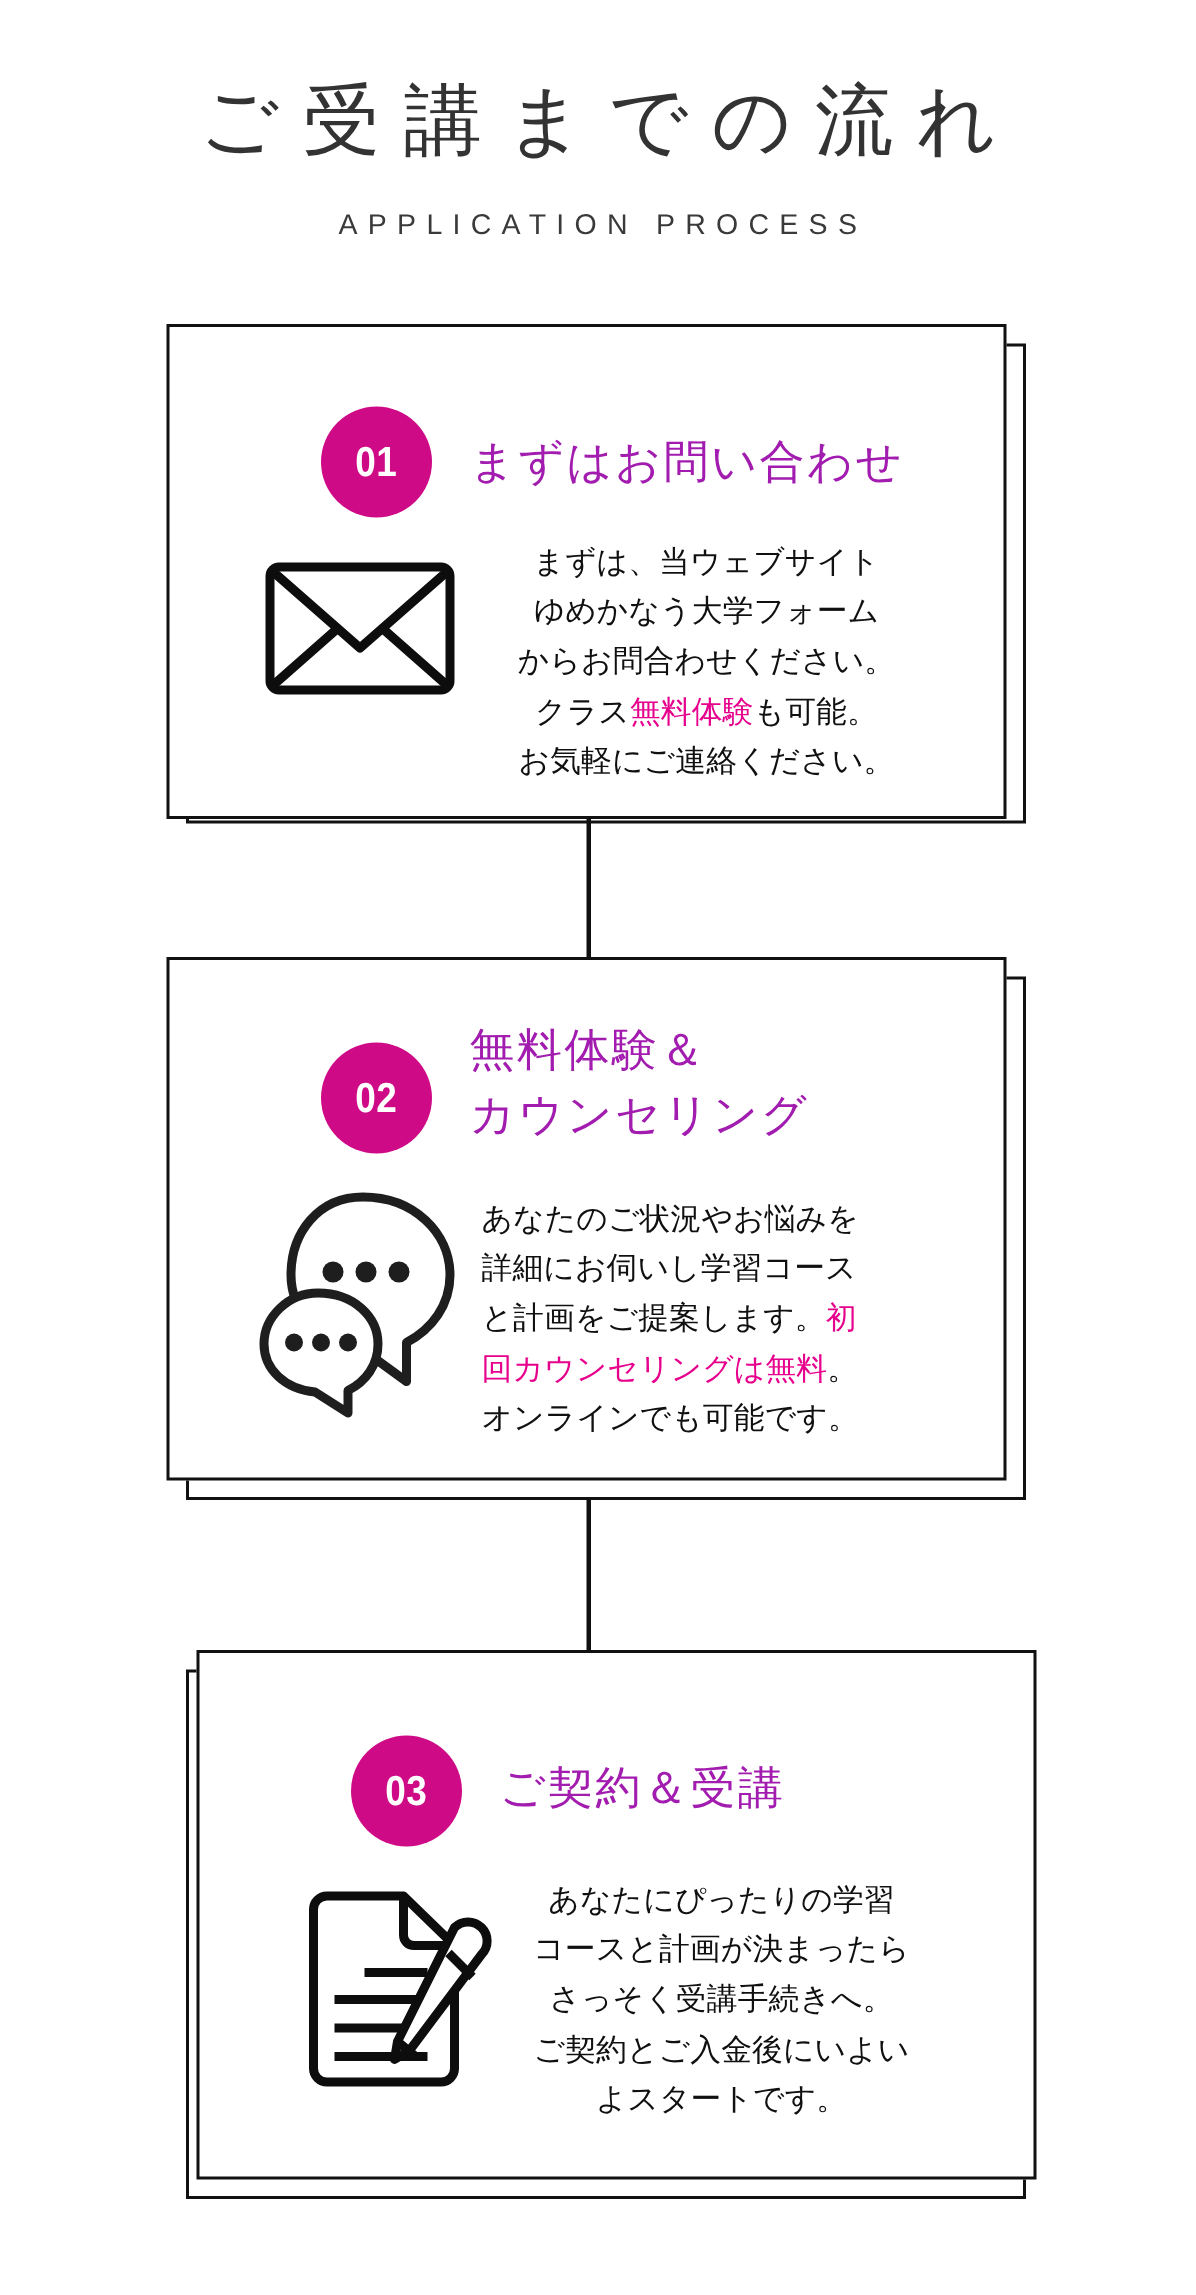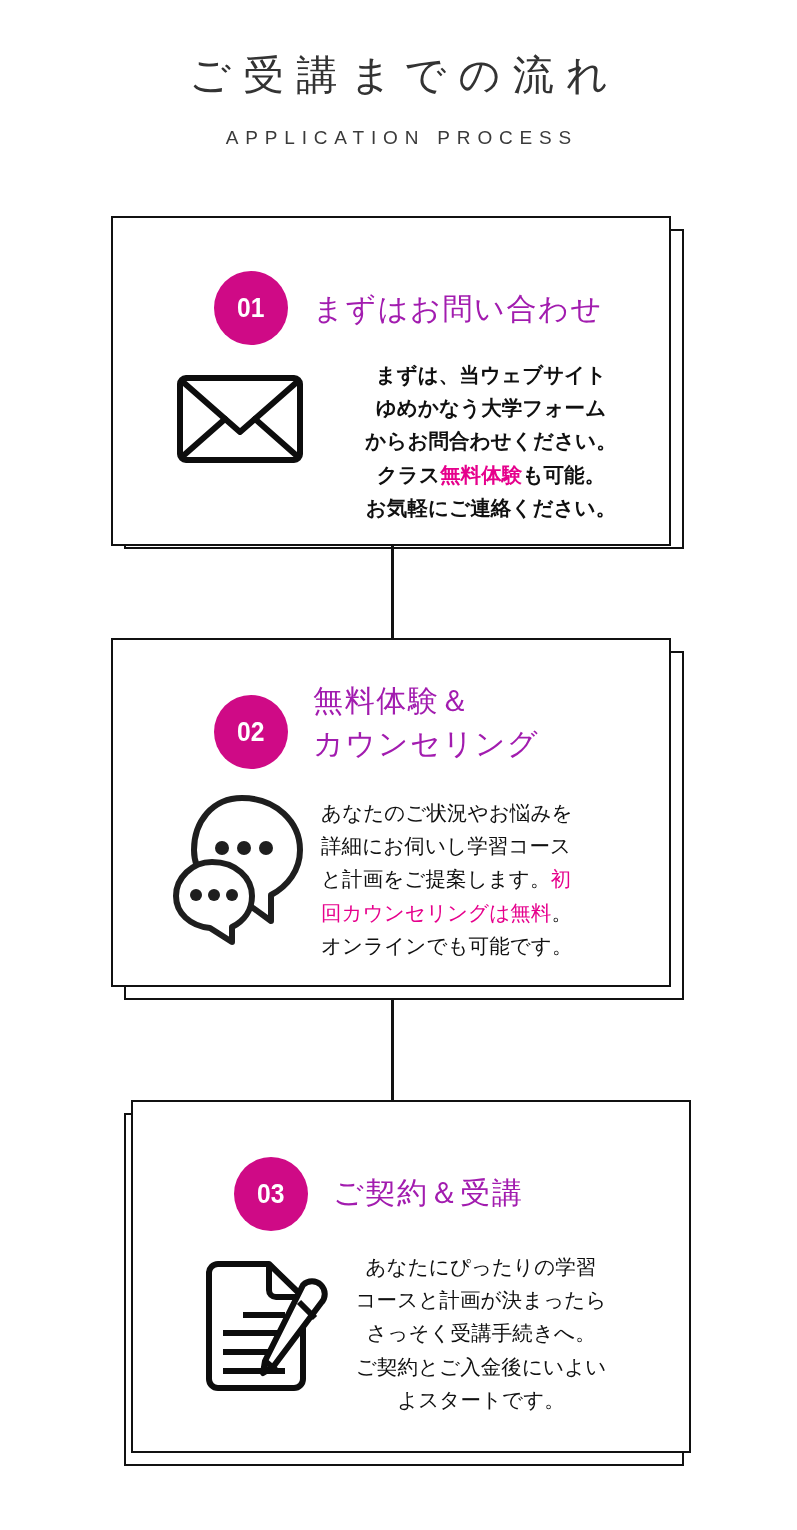--- a/index.html
+++ b/index.html
@@ -28,21 +28,21 @@
   
   .header {
     position: absolute;
     top: 0;
     left: 0;
     width: 797px;
     text-align: center;
   }
   .header-title {
     margin-top: 52px;
-    font-size: 41px;
+    font-size: 52px;
     line-height: 1.15;
     font-weight: 400;
     color: #333333;
     letter-spacing: 0.30em;
     text-indent: 0.30em;
     white-space: nowrap;
   }
   .header-subtitle {
     margin-top: 28px;
     font-size: 19px;
@@ -185,21 +185,21 @@
 
           <div class="card-icon" style="left:62px; top:152px; width:130px; height:95px;">
             <svg viewBox="0 0 130 95" width="130" height="95" aria-hidden="true">
               <rect x="5" y="8" width="120" height="82" rx="6" ry="6" fill="none" stroke="#0d0d0d" stroke-width="6"></rect>
               <path d="M 8 12 L 65 62 L 122 12" fill="none" stroke="#0d0d0d" stroke-width="6" stroke-linejoin="round" stroke-linecap="round"></path>
               <path d="M 8 86 L 50 49" fill="none" stroke="#0d0d0d" stroke-width="6" stroke-linecap="round"></path>
               <path d="M 122 86 L 80 49" fill="none" stroke="#0d0d0d" stroke-width="6" stroke-linecap="round"></path>
             </svg>
           </div>
 
-          <div class="card-body center" style="left:228px; top:140px; width:300px;font-weight:bold;"><div><span>まずは、当ウェブサイト</span></div><div><span>ゆめかなう大学フォーム</span></div><div><span>からお問合わせください。</span></div><div><span>クラス</span><span class="hl">無料体験</span><span>も可能。</span></div><div><span>お気軽にご連絡ください。</span></div></div>
+          <div class="card-body center" style="left:208px; top:140px; width:300px;"><div><span>まずは、当ウェブサイト</span></div><div><span>ゆめかなう大学フォーム</span></div><div><span>からお問合わせください。</span></div><div><span>クラス</span><span class="hl">無料体験</span><span>も可能。</span></div><div><span>お気軽にご連絡ください。</span></div></div>
 
         </div>
       </div>
     </div>
 
     <div class="step" style="top:638px; height:362px;">
       <div class="card-shadow"></div>
       <div class="card" style="height:349px;">
         <div class="card-inner">
 

